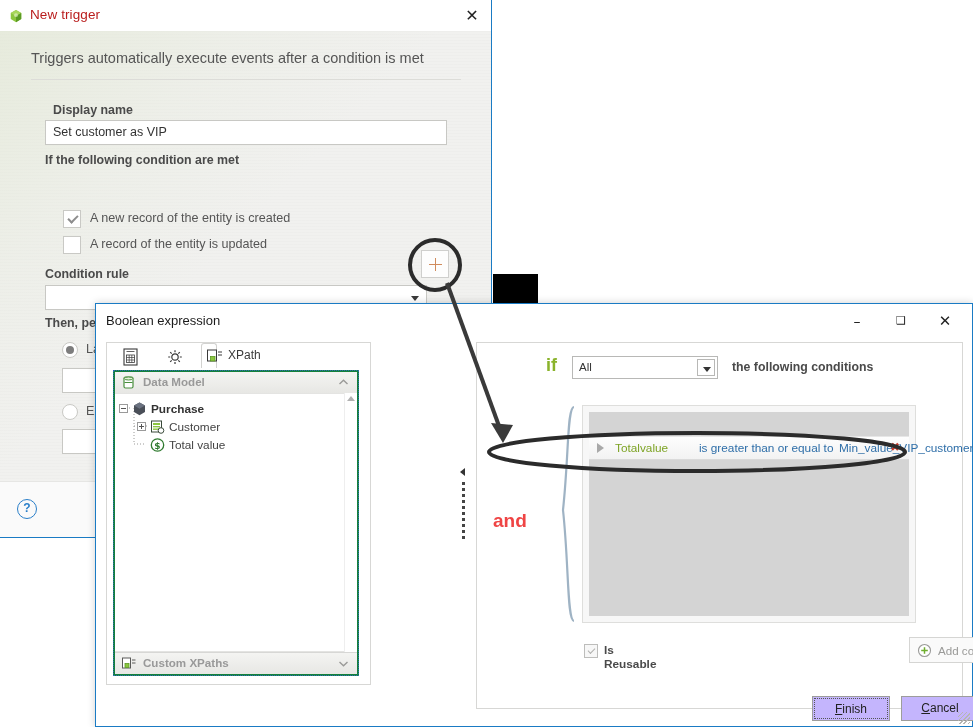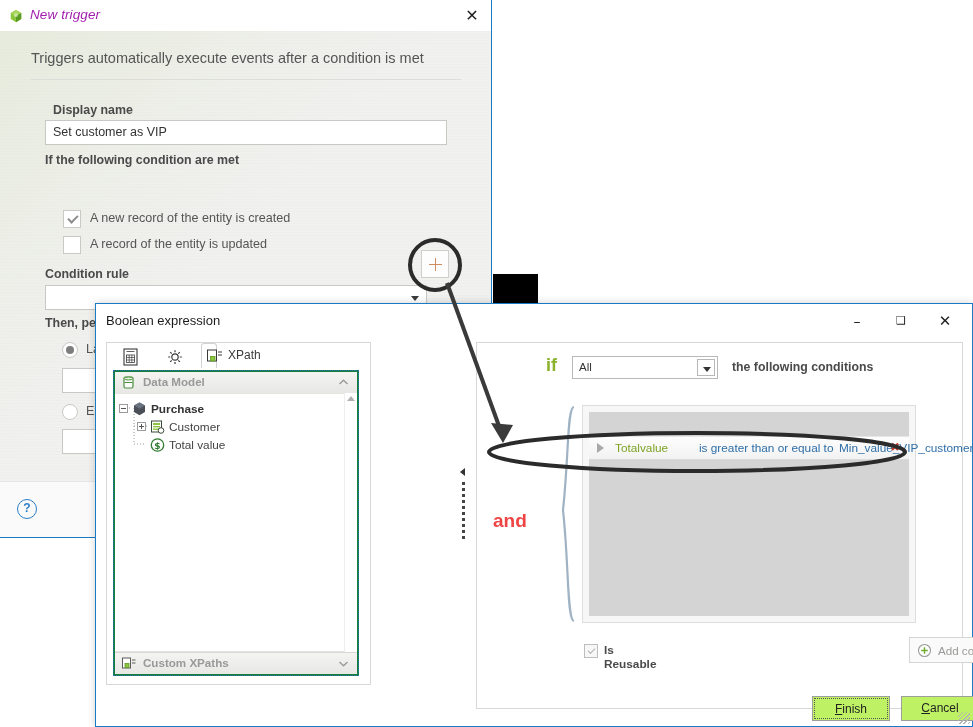--- a/index.html
+++ b/index.html
@@ -13,23 +13,22 @@
   #trigger-dialog{
     position:absolute;left:0;top:0;width:492px;height:538px;
     border:1px solid #1a7bc4;border-left:none;border-top:none;
     box-sizing:border-box;background:#ffffff;
   }
   #trigger-titlebar{
     position:absolute;left:0;top:0;right:0;height:31px;background:#ffffff;
     border-bottom:1px solid #ffffff;
   }
   #trigger-title-text{
-    position:absolute;left:30px;top:7px;font-size:13.5px;color:#a21caf;
+    position:absolute;left:30px;top:7px;font-size:13.5px;color:#b91c1c;
     letter-spacing:.1px;
-    font-style:italic;
   }
   #trigger-app-icon{
     position:absolute;left:9px;top:9px;width:14px;height:14px;
   }
   #trigger-close{
     position:absolute;right:8px;top:6px;width:22px;height:20px;
     font-size:16px;color:#222;text-align:center;line-height:20px;cursor:default;
     font-family:"DejaVu Sans",sans-serif;
   }
   #trigger-body{
@@ -248,21 +247,21 @@
     border-left:1.5px solid #b0b0ae;border-bottom:1.5px solid #b0b0ae;transform:rotate(-45deg);
   }
   #is-reusable-label{position:absolute;left:20px;top:-1px;font-size:11.8px;font-weight:bold;color:#4a4a4a;}
   #add-condition-btn{
     position:absolute;left:432px;top:294px;width:112px;height:26px;
     background:#fafafa;border:1px solid #d5d5d3;box-sizing:border-box;
   }
   #add-condition-btn .ic{position:absolute;left:7px;top:5px;width:15px;height:15px;}
   #add-condition-btn .lbl{position:absolute;left:28px;top:6px;font-size:11.6px;color:#9a9a98;}
   .dlgbtn{
-    position:absolute;height:25px;background:#bef264;border:1px solid #9d9d9b;
+    position:absolute;height:25px;background:#c4b5fd;border:1px solid #9d9d9b;
     box-sizing:border-box;text-align:center;font-size:12px;color:#222;line-height:23px;
   }
   #finish-btn{left:716px;top:392px;width:78px;}
   #finish-btn .inner{
     position:absolute;left:1px;top:1px;right:1px;bottom:1px;border:1px dotted #555;
     line-height:21px;
   }
   #cancel-btn{left:805px;top:392px;width:78px;}
   .ul{text-decoration:underline;}
   #resize-grip{

